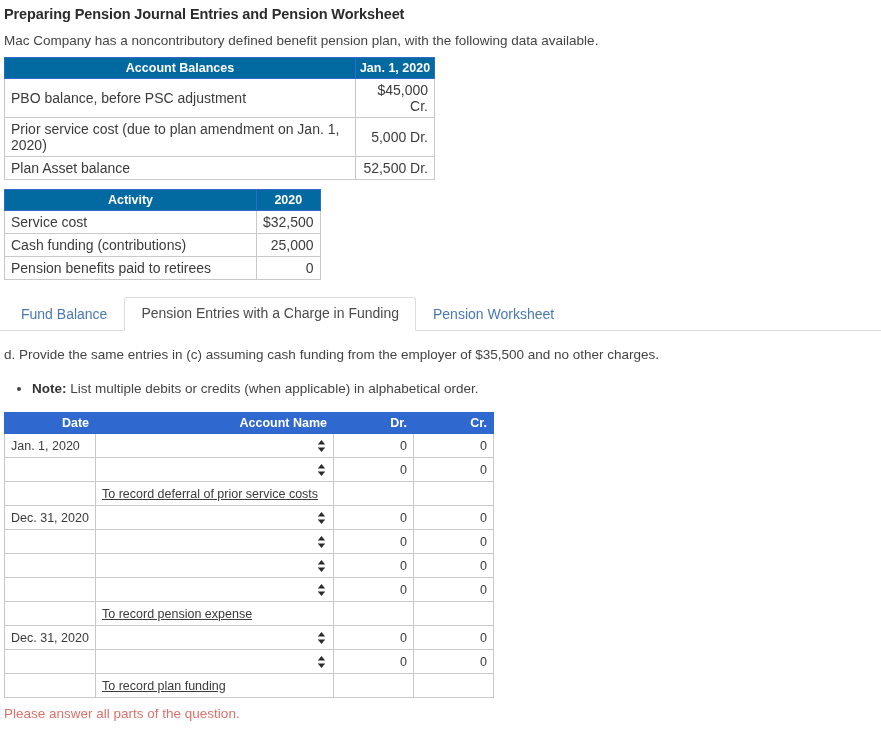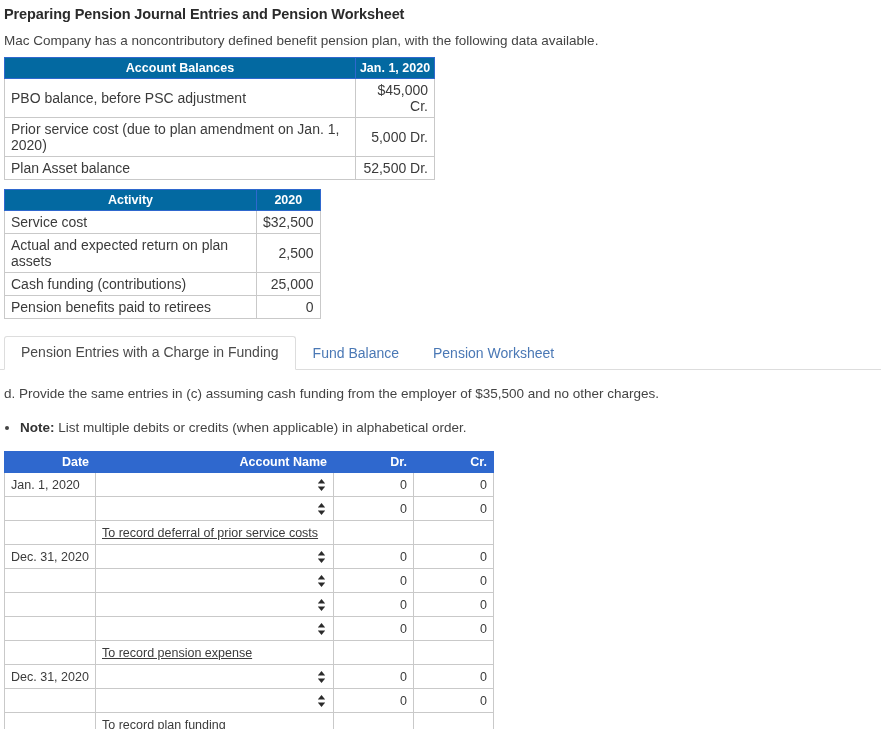--- a/index.html
+++ b/index.html
@@ -92,21 +92,21 @@
   }
 
   
   .qtext {
     font-size: 13.5px;
     color: #444;
     margin: 16px 0 0 4px;
   }
   ul.notes {
     margin: 18px 0 4px 0;
-    padding-left: 20px;
+    padding-left: 32px;
   }
   ul.notes li {
     font-size: 13.5px;
     color: #444;
     line-height: 18px;
   }
   ul.notes li b { color: #333; }
 
   
   table.je {
@@ -217,37 +217,33 @@
         <th>Activity</th>
         <th>2020</th>
       </tr>
     </thead>
     <tbody>
         <tr>
           <td class="lbl">Service cost</td>
           <td class="num">$32,500</td>
         </tr>
         <tr>
-          <td class="lbl">Actual and expected return on plan assets</td>
-          <td class="num">2,500</td>
-        </tr>
-        <tr>
           <td class="lbl">Cash funding (contributions)</td>
           <td class="num">25,000</td>
         </tr>
         <tr>
           <td class="lbl">Pension benefits paid to retirees</td>
           <td class="num">0</td>
         </tr>
       </tbody>
   </table>
 
   <div class="tabs" id="tab-strip">
+      <div class="tab">Fund Balance</div>
       <div class="tab active">Pension Entries with a Charge in Funding</div>
-      <div class="tab">Fund Balance</div>
       <div class="tab">Pension Worksheet</div>
     </div>
 
   <div class="qtext">d. Provide the same entries in (c) assuming cash funding from the employer of $35,500 and no other charges.</div>
 
   <ul class="notes">
     <li>
       <b>Note:</b><span> List multiple debits or credits (when applicable) in alphabetical order.</span>
     </li>
   </ul>

